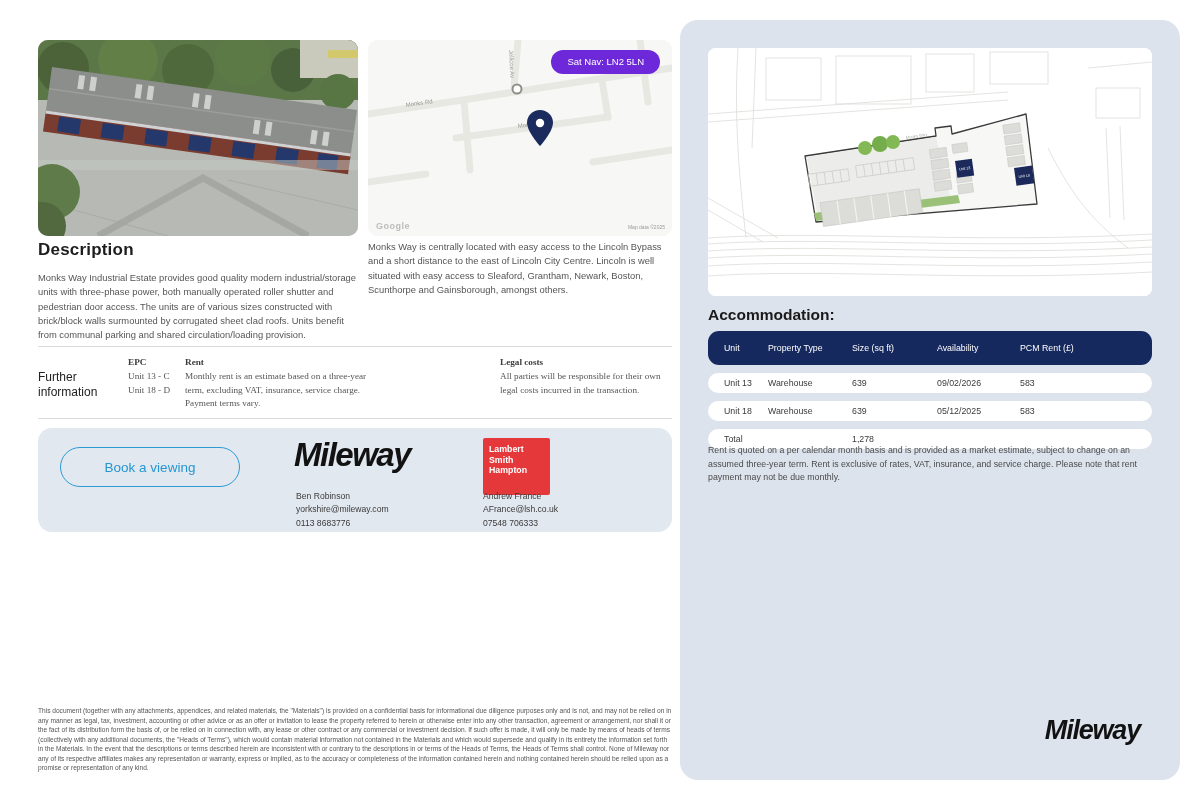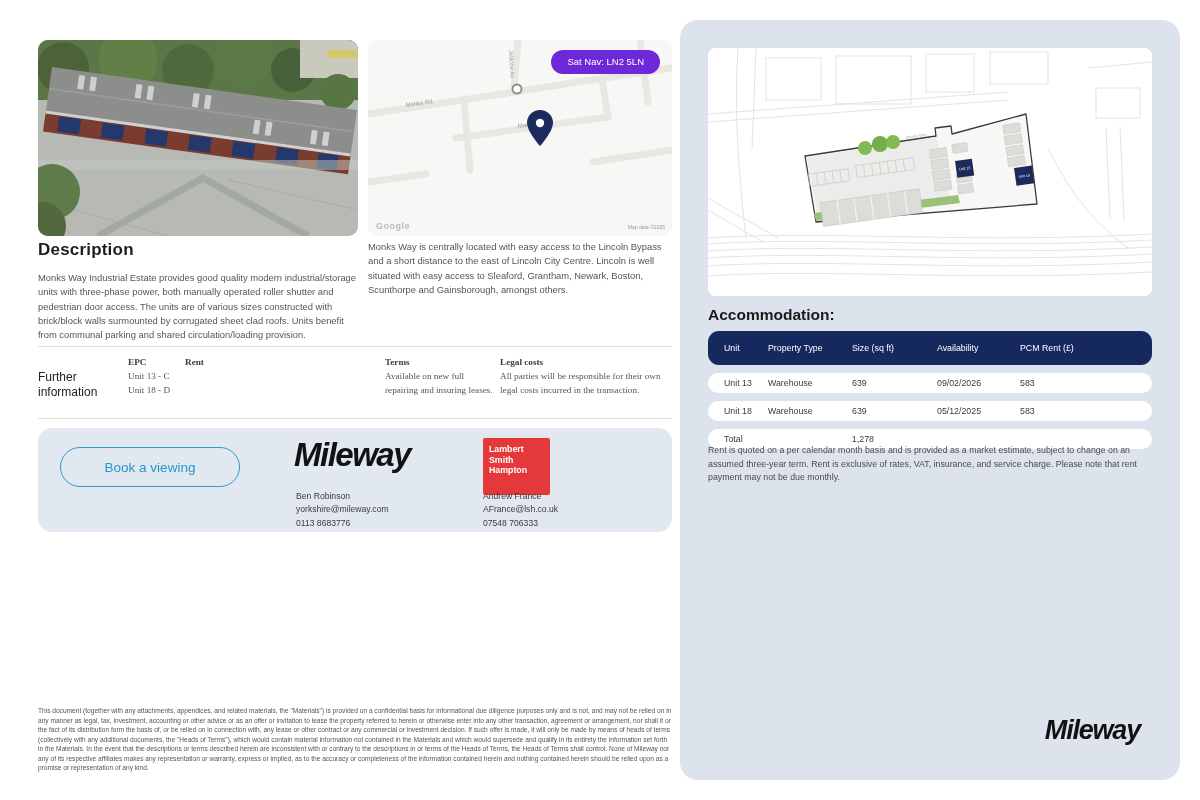--- a/index.html
+++ b/index.html
@@ -144,24 +144,21 @@
 
   <div class="further">
     <div class="fi-title">Further information</div>
     <div class="fi-col fi-epc">
       <div class="fi-label">EPC</div>
       <div>Unit 13 - C</div>
       <div>Unit 18 - D</div>
     </div>
     <div class="fi-col fi-rent">
       <div class="fi-label">Rent</div>
-    </div>
-    <div class="fi-col fi-terms">
-      <div class="fi-label">Terms</div>
-      <div>Available on new full repairing and insuring leases.</div>
+      <div>Monthly rent is an estimate based on a three-year term, excluding VAT, insurance, service charge. Payment terms vary.</div>
     </div>
     <div class="fi-col fi-legal">
       <div class="fi-label">Legal costs</div>
       <div>All parties will be responsible for their own legal costs incurred in the transaction.</div>
     </div>
   </div>
 
   <div class="divider div2"></div>
 
   <div class="contact-panel">

